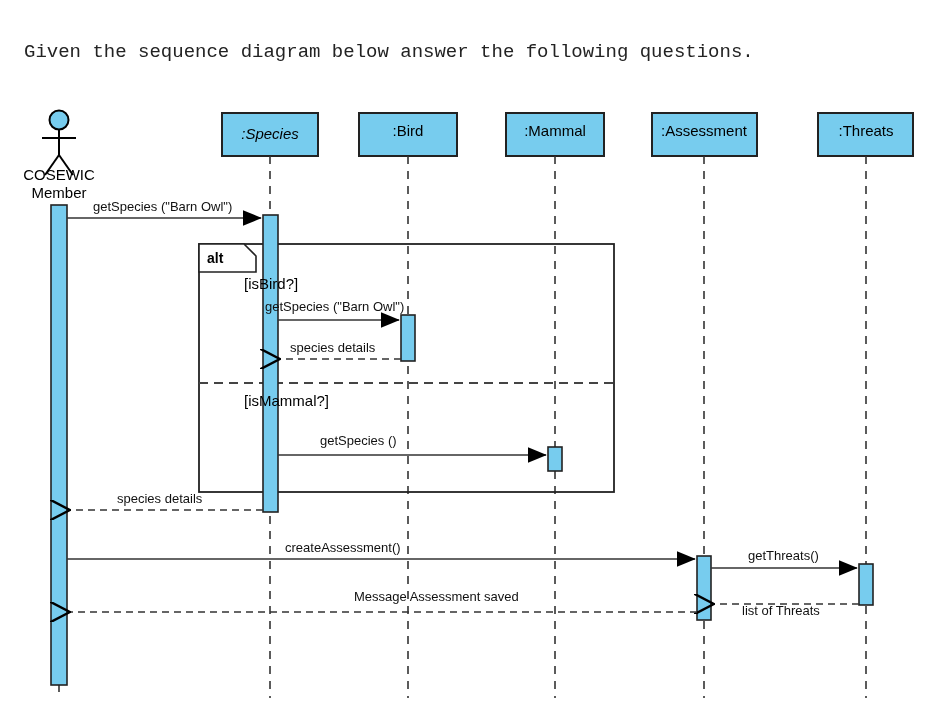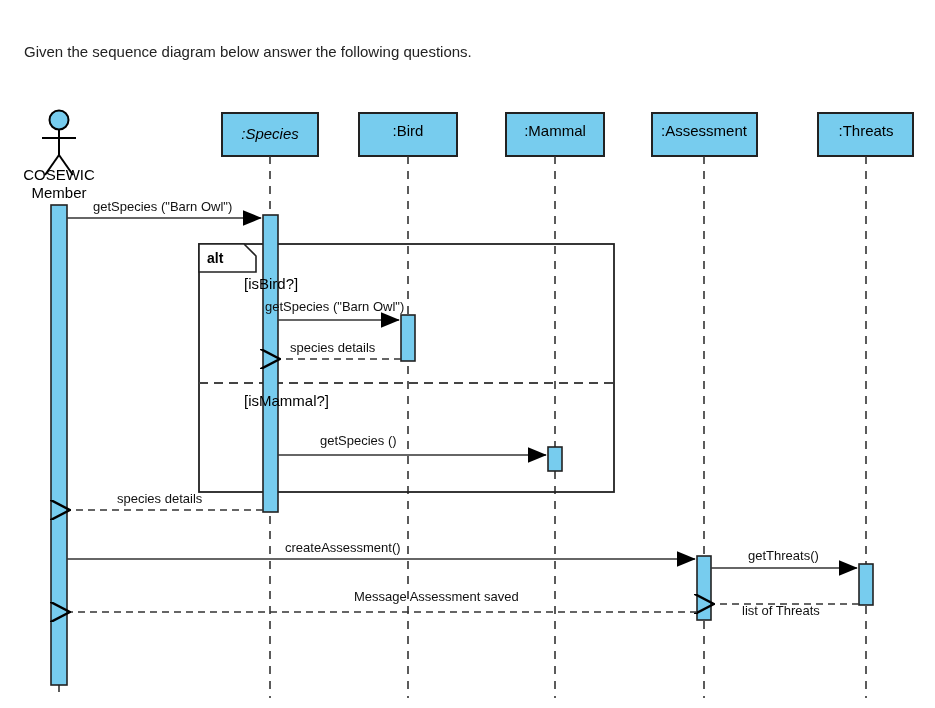--- a/index.html
+++ b/index.html
@@ -12,24 +12,24 @@
     height: 708px;
     font-family: "Liberation Sans", sans-serif;
     color: #1a1a1a;
     position: relative;
     overflow: hidden;
   }
   #prompt-text {
     position: absolute;
     left: 24px;
     top: 41px;
-    font-size: 15px;
+    font-size: 19px;
     line-height: 22px;
     color: #232323;
-    font-family: Liberation Sans, sans-serif;
+    font-family: Liberation Mono, monospace;
     white-space: nowrap;
   }
   #diagram-canvas {
     position: absolute;
     left: 0;
     top: 0;
     width: 935px;
     height: 708px;
   }
   svg { display: block; }

